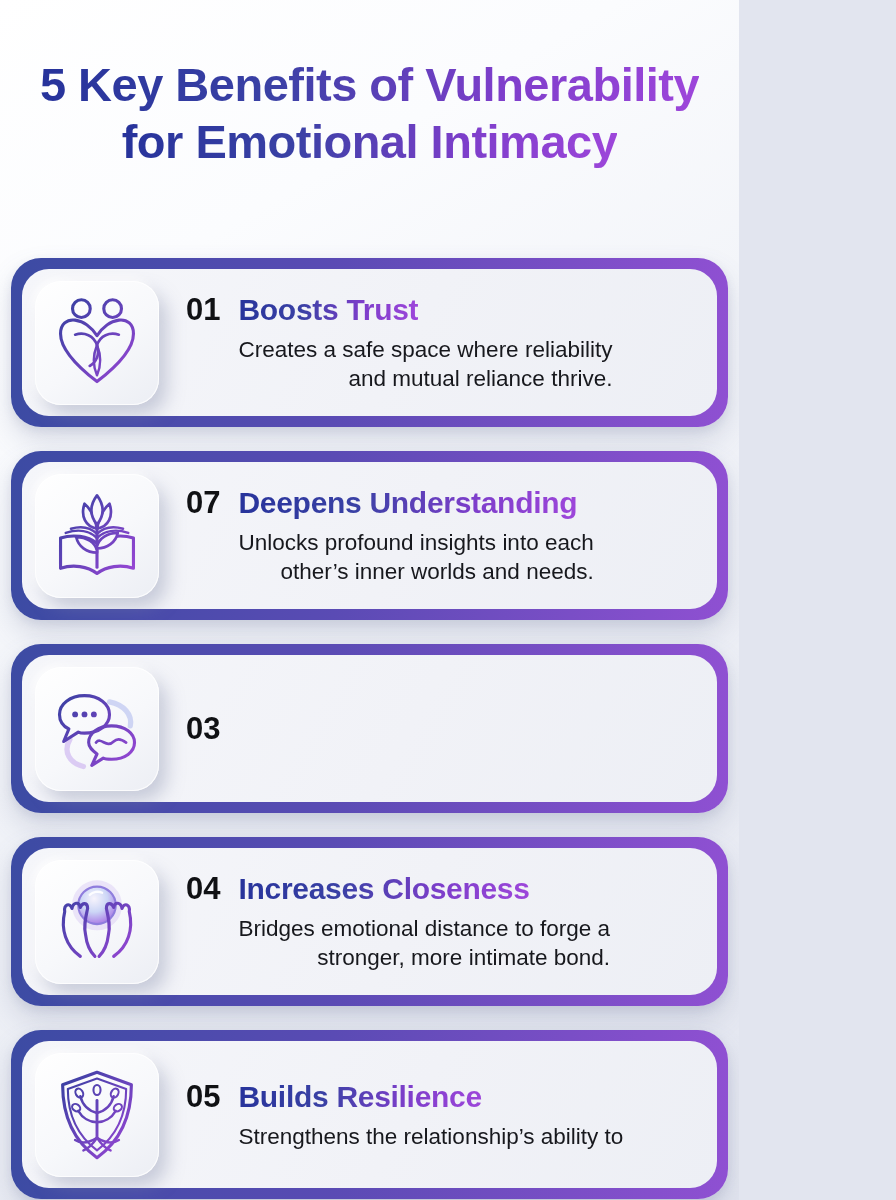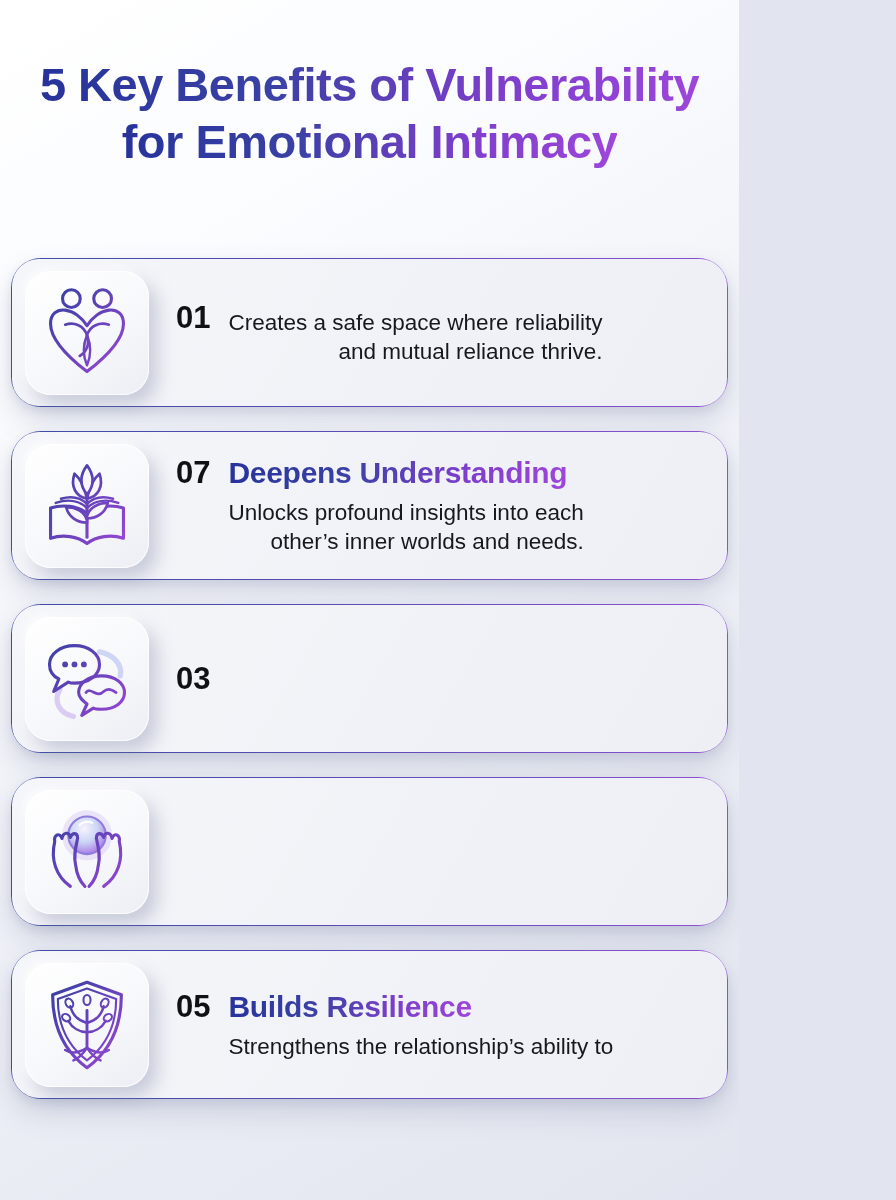--- a/index.html
+++ b/index.html
@@ -30,21 +30,21 @@
   }
   .cards {
     width:717px;
     margin:88px auto 0 auto;
     display:flex;
     flex-direction:column;
     gap:24px;
   }
   .card {
     border-radius:30px;
-    padding:1px;
+    padding:11px;
     background:linear-gradient(90deg,#3c4ba3 0%,#5a4bb4 45%,#8f50d2 100%);
     box-shadow:0 14px 28px rgba(95,105,145,0.20), 0 4px 10px rgba(95,105,145,0.12);
   }
   .card-inner {
     border-radius:27px;
     height:147px;
     background:linear-gradient(120deg,#f5f6fa 0%,#f1f2f7 55%,#edeff5 100%);
     display:flex;
     align-items:center;
     padding:0 20px 0 13px;
@@ -107,20 +107,21 @@
             <circle cx="63" cy="15" r="8.5" stroke="url(#g1)" stroke-width="3"></circle>
             <path d="M48 85 C26 68 13 53 13 39 C13 30 19 25 27 26 C35 27 43 33 48 41 C53 33 61 27 69 26 C77 25 83 30 83 39 C83 53 70 68 48 85 Z" stroke="url(#g1)" stroke-width="3" stroke-linejoin="round"></path>
             <path d="M27 40 C36 37 45 41 48 50 C51 59 47 67 41 70" stroke="url(#g1)" stroke-width="2.6" stroke-linecap="round"></path>
             <path d="M69 40 C60 37 51 41 48 50" stroke="url(#g1)" stroke-width="2.6" stroke-linecap="round"></path>
             <path d="M48 50 C44 60 44 70 48 79 C52 70 52 60 48 50 Z" stroke="url(#g1)" stroke-width="2.4" stroke-linejoin="round"></path>
           </svg>
         </div>
         <div class="content">
           <div class="num">01</div>
           <div>
+            <div class="heading grad-text">Boosts Trust</div>
             <div class="desc">
               <span class="line">Creates a safe space where reliability</span>
               <span class="line">and mutual reliance thrive.</span>
             </div>
           </div>
         </div>
       </div>
     </div>
 
     <div class="card">
@@ -200,20 +201,30 @@
                 <stop offset="0.8" stop-color="#b08ae8"></stop>
                 <stop offset="1" stop-color="#9c6ee0"></stop>
               </radialGradient>
             </defs>
             <circle cx="48" cy="32" r="24" fill="#cfb9f0" opacity="0.35"></circle>
             <circle cx="48" cy="32" r="18" fill="url(#orb4)" stroke="#8f7ddd" stroke-width="2"></circle>
             <path d="M41 22 C44 19 49 18 53 20" stroke="#ffffff" stroke-width="2.2" stroke-linecap="round" opacity="0.9"></path>
             <path d="M32 81 C18 71 13 55 17 38 C16 31 22 29 24 35 C25 29 31 28 32 34 C34 29 39 29 39 35 C37 44 35 52 37 60 C38 69 41 76 46 81" stroke="url(#g4)" stroke-width="3" stroke-linecap="round" stroke-linejoin="round"></path>
             <path d="M64 81 C78 71 83 55 79 38 C80 31 74 29 72 35 C71 29 65 28 64 34 C62 29 57 29 57 35 C59 44 61 52 59 60 C58 69 55 76 50 81" stroke="url(#g4)" stroke-width="3" stroke-linecap="round" stroke-linejoin="round"></path>
           </svg>
+        </div>
+        <div class="content">
+          <div class="num">04</div>
+          <div>
+            <div class="heading grad-text">Increases Closeness</div>
+            <div class="desc">
+              <span class="line">Bridges emotional distance to forge a</span>
+              <span class="line">stronger, more intimate bond.</span>
+            </div>
+          </div>
         </div>
       </div>
     </div>
 
     <div class="card">
       <div class="card-inner">
         <div class="tile">
           <svg viewBox="0 0 96 96" fill="none">
             <defs>
               <linearGradient id="g5" x1="8" y1="10" x2="90" y2="80" gradientUnits="userSpaceOnUse">

